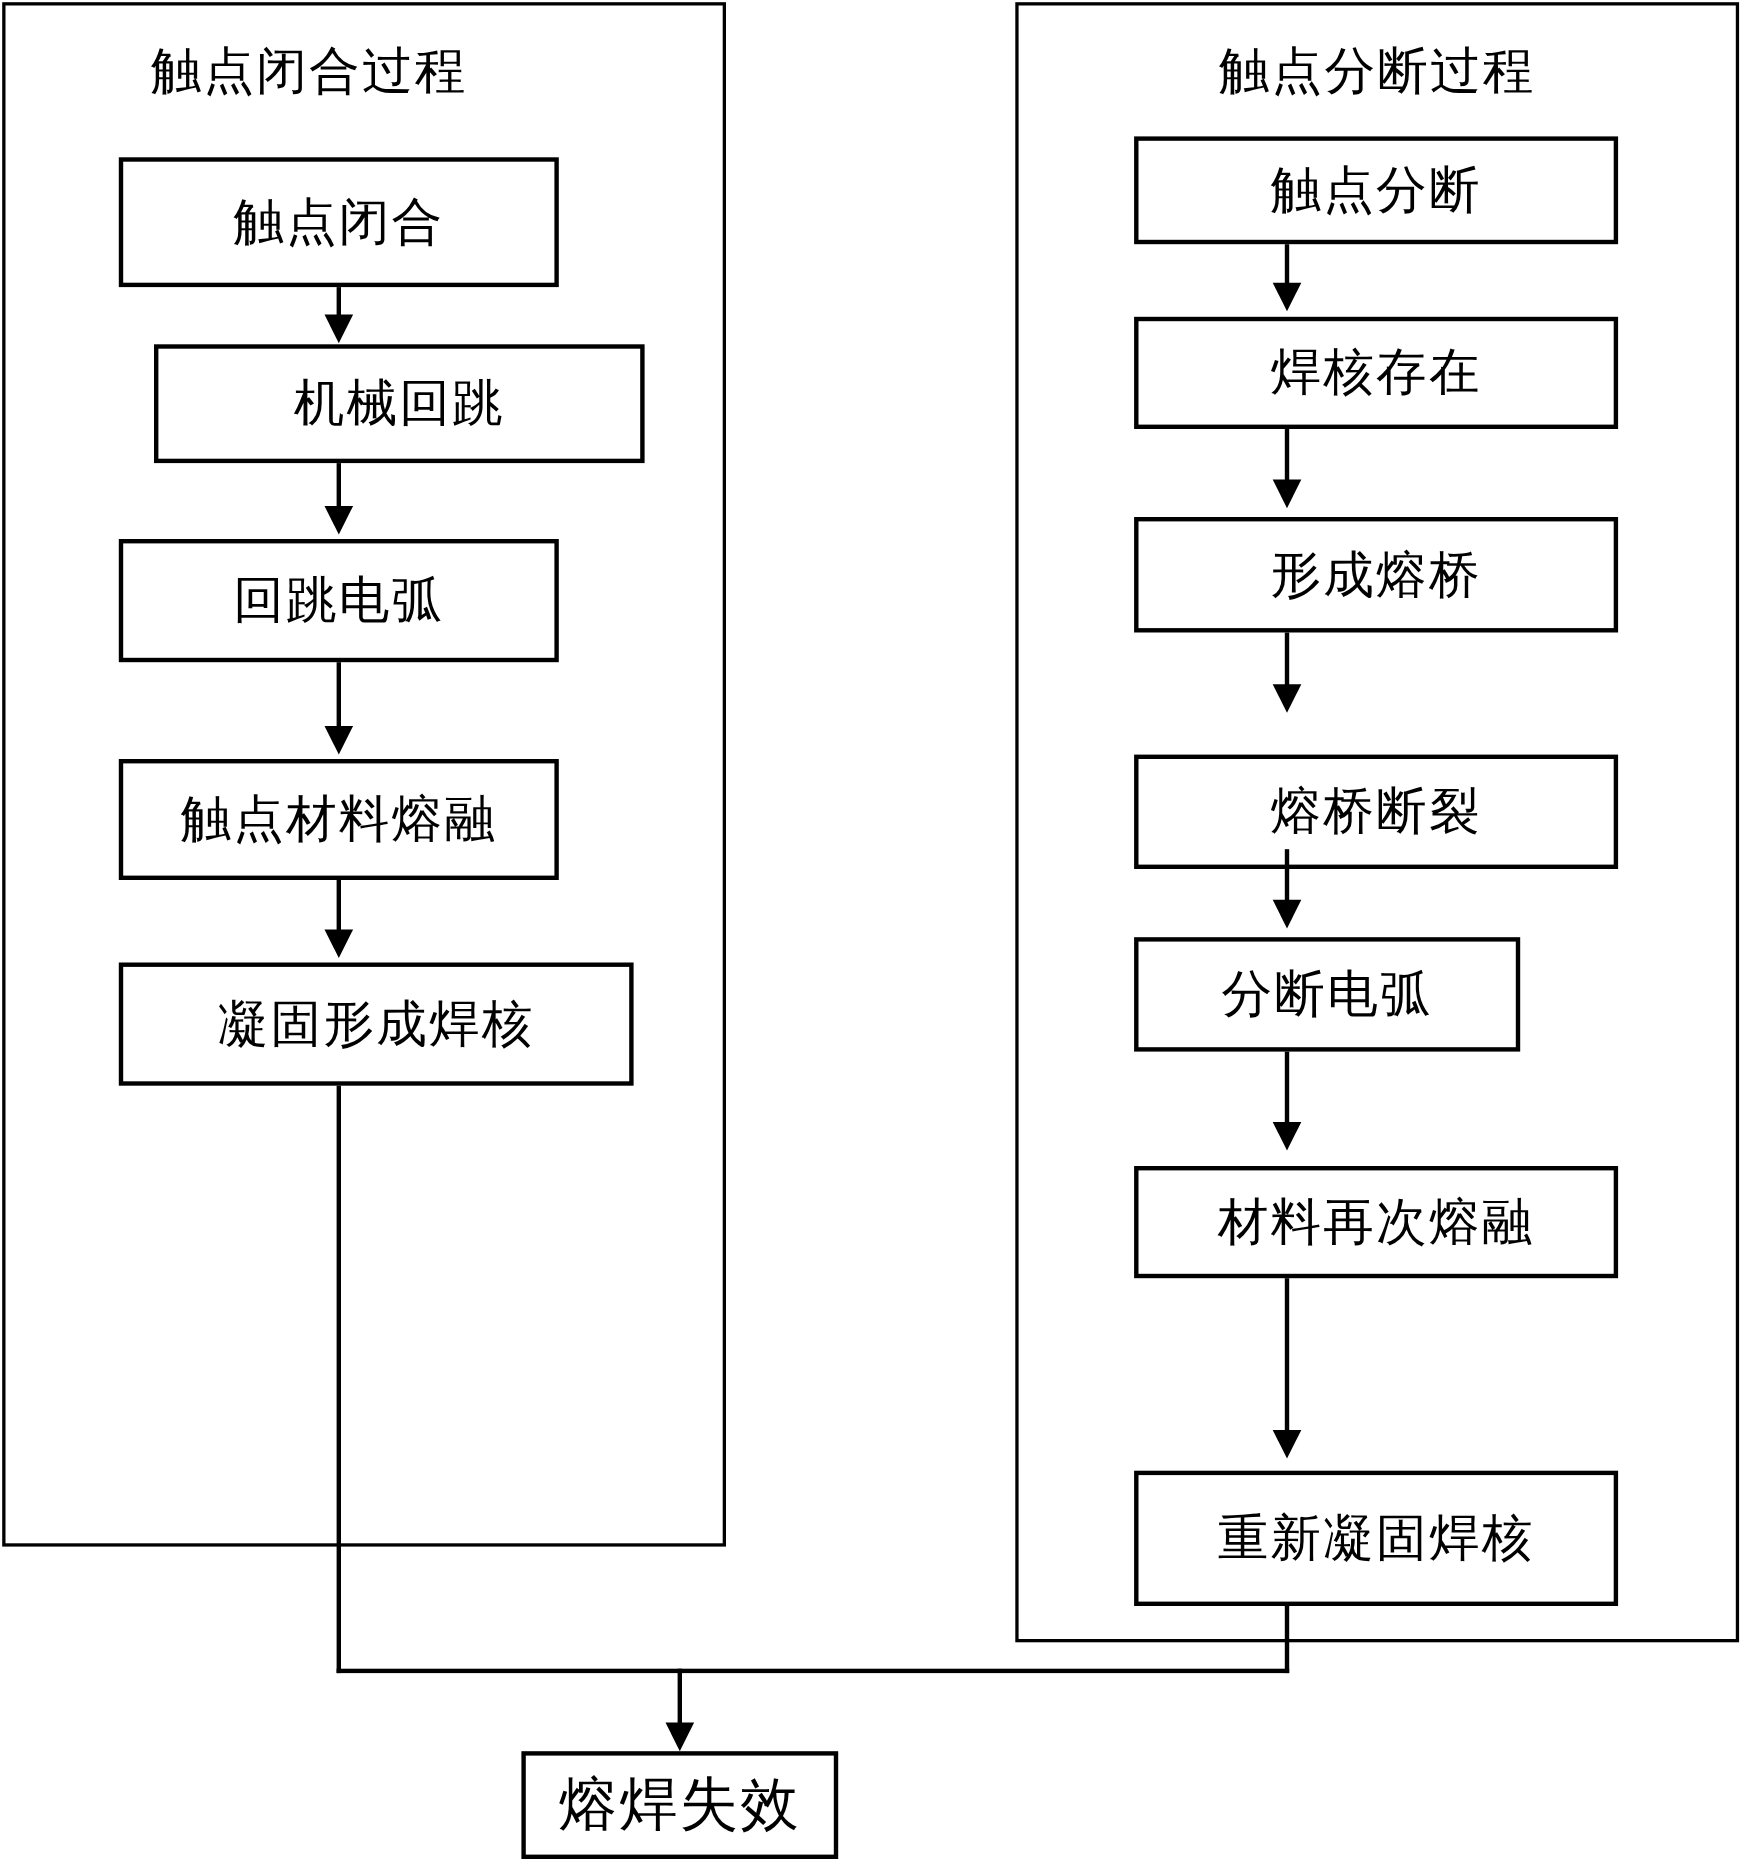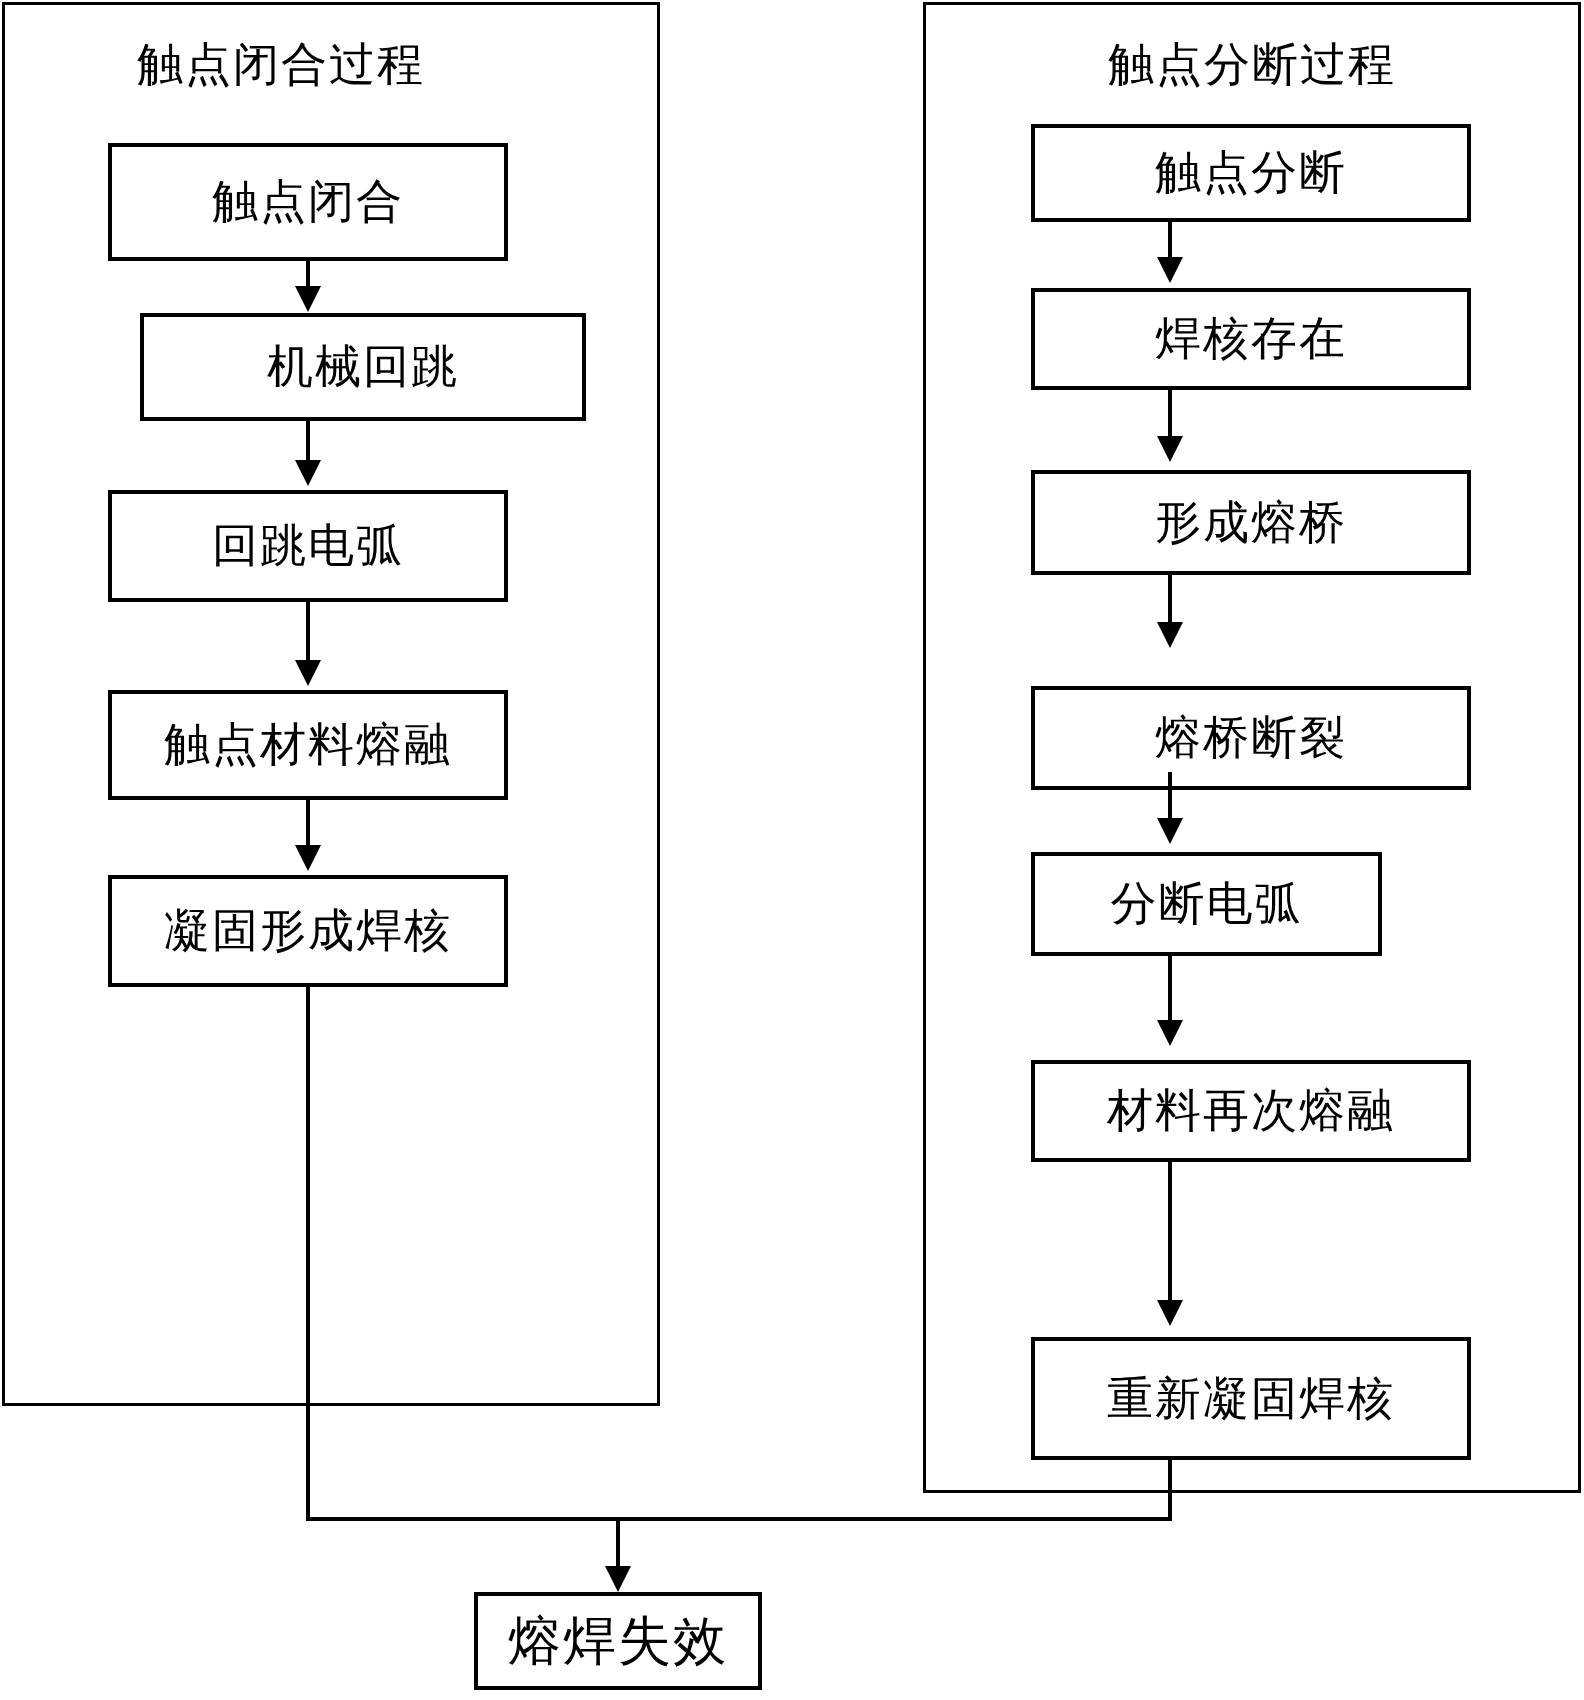--- a/index.html
+++ b/index.html
@@ -96,21 +96,21 @@
   <div class="node" style="left:108px; top:490px; width:400px; height:112px;">回跳电弧</div>
 
   <div class="conn-v" style="left:306px; top:602px; height:62px;"></div>
   <div class="arrowhead" style="left:295px; top:660px;"></div>
 
   <div class="node" style="left:108px; top:690px; width:400px; height:110px;">触点材料熔融</div>
 
   <div class="conn-v" style="left:306px; top:800px; height:48px;"></div>
   <div class="arrowhead" style="left:295px; top:845px;"></div>
 
-  <div class="node" style="left:108px; top:875px; width:400px; height:112px;">凝固形成焊核</div>
+  <div class="node" style="left:108px; top:875px; width:468px; height:112px;">凝固形成焊核</div>
 
   <div class="conn-v" style="left:306px; top:987px; height:534px;"></div>
 
   <div class="group-box" style="left:923px; top:2px; width:658px; height:1491px;"></div>
 
   <div class="group-title" style="left:923px; top:42px; width:658px;">触点分断过程</div>
 
   <div class="node" style="left:1031px; top:124px; width:440px; height:98px;">触点分断</div>
 
   <div class="conn-v" style="left:1168px; top:222px; height:38px;"></div>

